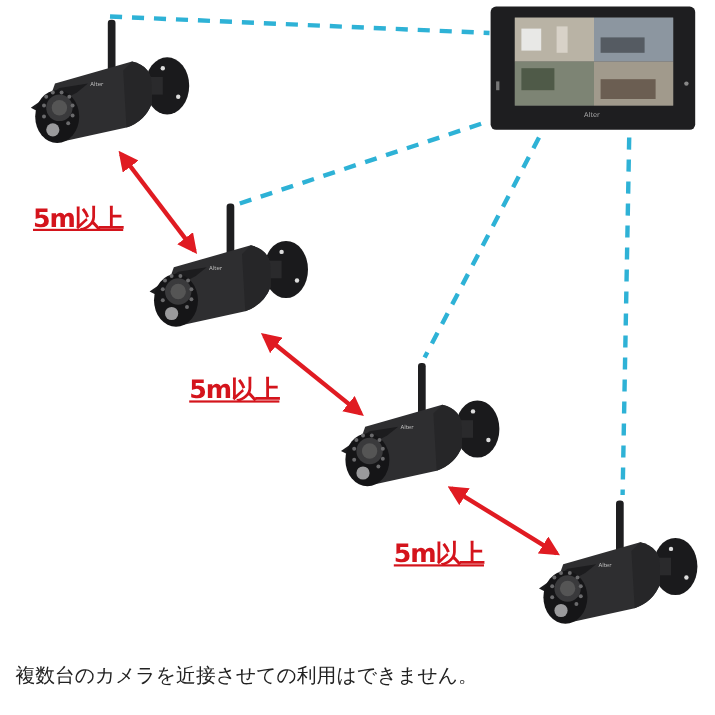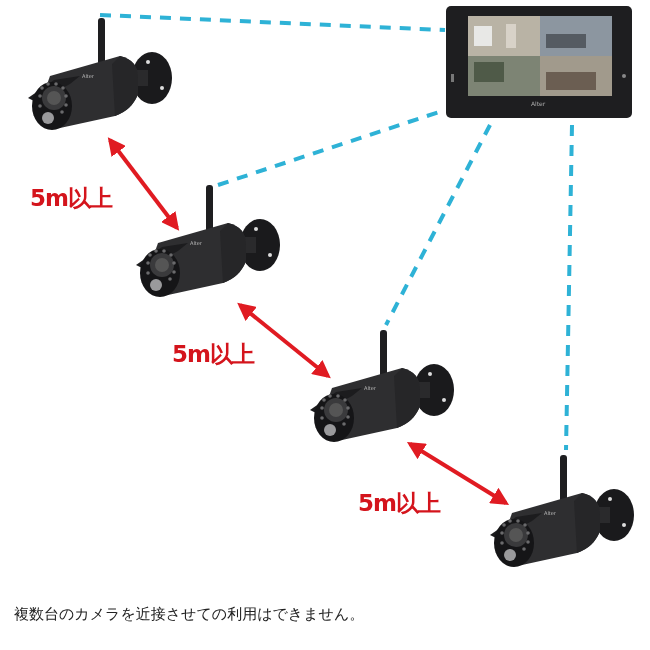--- a/index.html
+++ b/index.html
@@ -1,23 +1,23 @@
 <!DOCTYPE html>
 <html><head>
 <meta charset="utf-8">
 <style>
   html, body { margin:0; padding:0; background:#ffffff; }
   body { width:650px; height:650px; position:relative; overflow:hidden;
          font-family:"DejaVu Sans", sans-serif; }
   #stage { position:absolute; left:0; top:0; width:650px; height:650px; }
   .label {
     position:absolute; color:#d4141c; font-family:"DejaVu Sans", sans-serif;
-    font-weight:bold; font-size:23px; letter-spacing:-1px; white-space:nowrap;
+    font-weight:bold; font-size:23px; letter-spacing:-1px; white-space:nowrap;text-decoration:underline;
   }
-  .notes { position:absolute; left:14px; top:604px; font-size:15px; color:#222;
+  .notes { position:absolute; left:14px; top:604px; font-size:18px; color:#222;
            line-height:21px; font-family:"DejaVu Sans", sans-serif; }
   .notes div { white-space:nowrap; }
 </style>
 </head>
 <body>
 
 <svg id="stage" viewBox="0 0 650 650" xmlns="http://www.w3.org/2000/svg">
   <defs>
     <marker id="ah" viewBox="0 0 10 10" refX="8" refY="5" markerWidth="4.5" markerHeight="4.5" orient="auto-start-reverse">
       <path d="M0,0 L10,5 L0,10 z" fill="#e01b22"></path>

